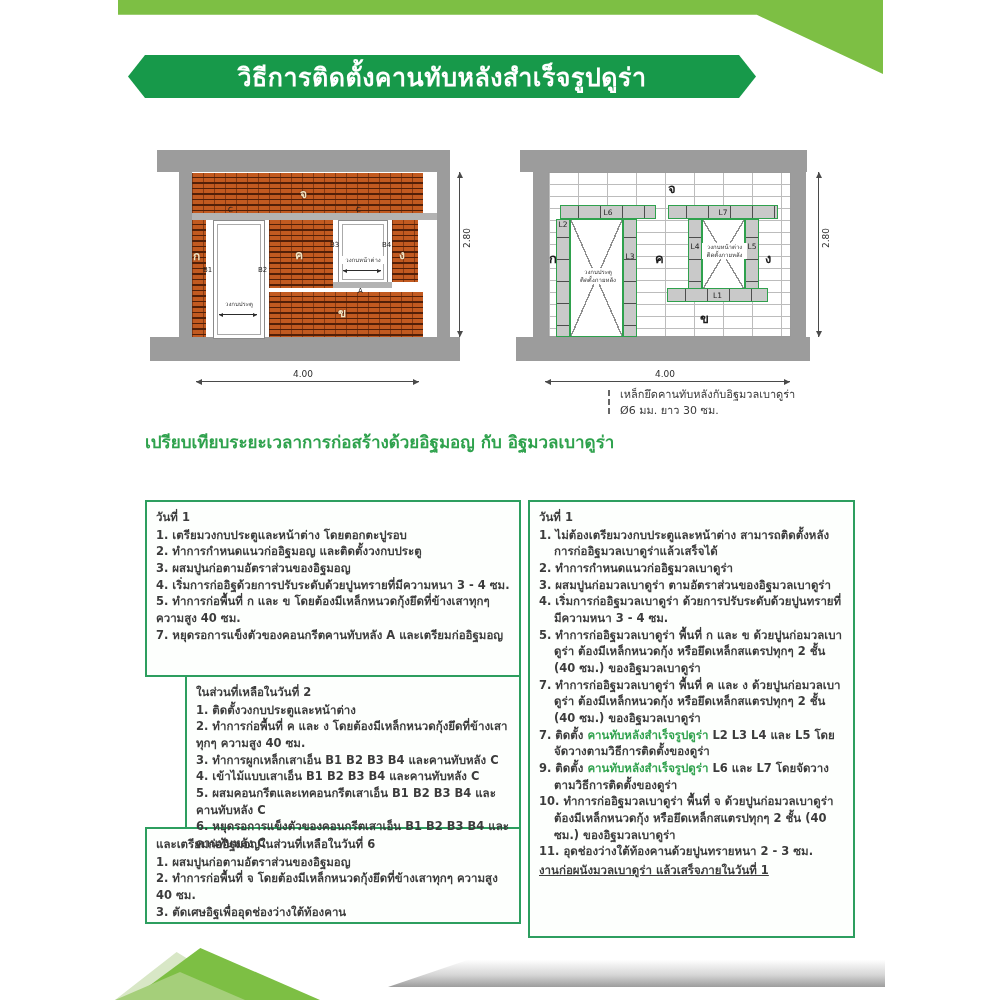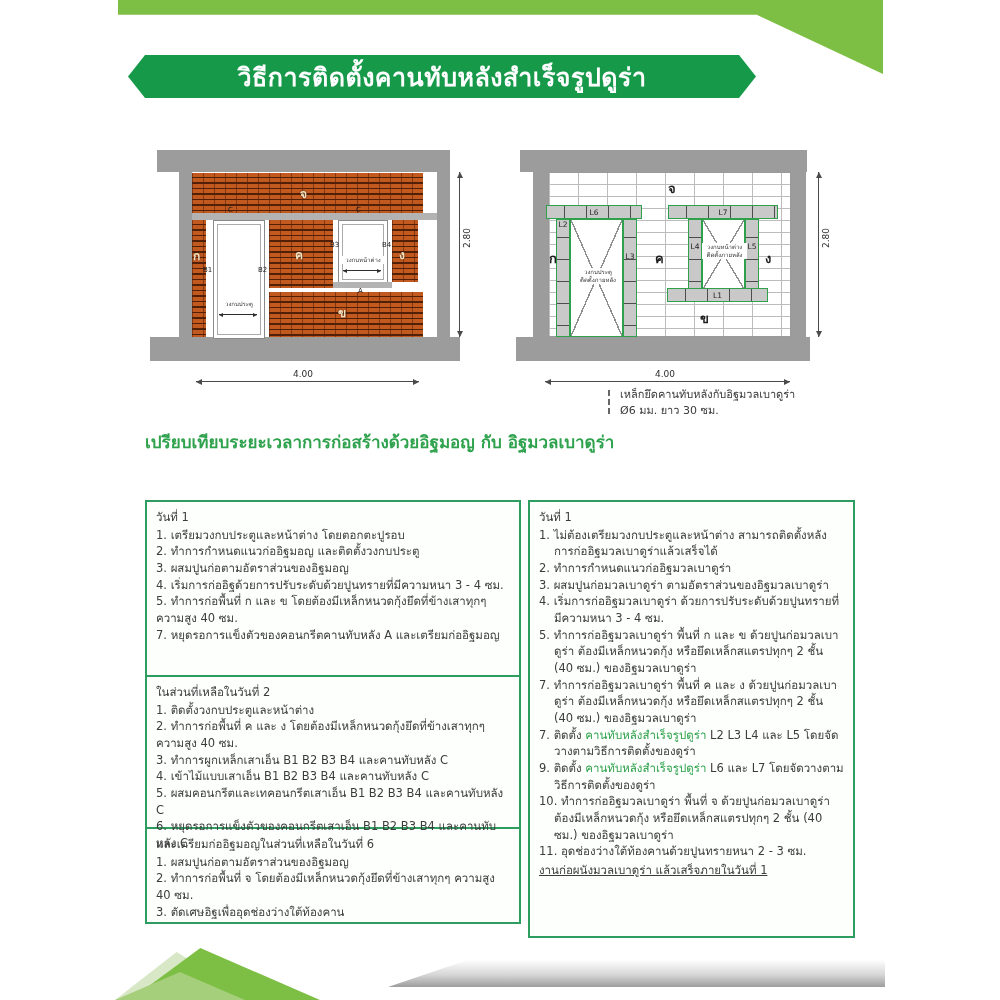--- a/index.html
+++ b/index.html
@@ -74,21 +74,21 @@
   .compare-heading{left:145px;top:428px;font-size:17px;font-weight:bold;color:#2fa24d;}
 
   
   .tbl-header{left:145px;top:462px;width:710px;display:flex;gap:7px;}
   .tbl-header .hcell{height:35px;background:#17994a;color:#fff;font-weight:bold;font-size:16px;
       display:flex;align-items:center;padding-left:14px;box-sizing:border-box;}
   .hcell.hc-l{width:376px;}
   .hcell.hc-r{width:327px;}
   .col-body{box-sizing:border-box;}
   .sect{box-sizing:border-box;border:2px solid #2d9e5f;background:#fdfffd;
-      padding:7px 9px 4px 9px;font-size:11.5px;line-height:1.45;color:#3c3c3c;}
+      padding:7px 9px 4px 9px;font-size:11.5px;line-height:1.45;color:#3c3c3c;font-weight:bold;}
   .sect + .sect{margin-top:-2px;}
   .sect .sec-title{margin-bottom:1px;}
   .rc .itm{padding-left:15px;text-indent:-15px;}
   .hl{color:#2fa24d;}
   .foot-note{text-decoration:underline;margin-top:2px;}
 </style>
 </head>
 <body>
 
 <div class="page">
@@ -139,21 +139,21 @@
     <div class="abs dim-lbl" style="left:293px;top:369px;">4.00</div>
   </div>
 
   <div>
     <div class="abs gray" style="left:520px;top:150px;width:287px;height:22px;"></div>
     <div class="abs gray" style="left:516px;top:337px;width:294px;height:24px;"></div>
     <div class="abs gray" style="left:533px;top:172px;width:15px;height:165px;"></div>
     <div class="abs gray" style="left:791px;top:172px;width:15px;height:165px;"></div>
     <div class="abs blocks" style="left:548px;top:172px;width:243px;height:165px;box-sizing:border-box;"></div>
 
-    <div class="abs lintel lintel-h" style="left:546px;top:205px;width:96px;height:14px;box-sizing:border-box;align-items:center;">
+    <div class="abs lintel lintel-h" style="left:560px;top:205px;width:96px;height:14px;box-sizing:border-box;align-items:center;">
         <span>L6</span>
       </div>
     <div class="abs lintel lintel-h" style="left:668px;top:205px;width:110px;height:14px;box-sizing:border-box;">
         <span>L7</span>
       </div>
 
     <div class="abs lintel lintel-v" style="left:556px;top:219px;width:14px;height:118px;box-sizing:border-box;align-items:flex-start;">
         <span>L2</span>
       </div>
     <div class="abs xcross" style="left:570px;top:219px;width:53px;height:118px;box-sizing:border-box;"></div>
@@ -204,21 +204,21 @@
   <div class="abs col-body lc" id="left-body" style="left:145px;top:500px;width:376px;">
       <div class="sect" style="height: 177px;">
         <div class="sec-title">วันที่ 1</div>
         <div class="itm">1. เตรียมวงกบประตูและหน้าต่าง โดยตอกตะปูรอบ</div>
         <div class="itm">2. ทำการกำหนดแนวก่ออิฐมอญ และติดตั้งวงกบประตู</div>
         <div class="itm">3. ผสมปูนก่อตามอัตราส่วนของอิฐมอญ</div>
         <div class="itm">4. เริ่มการก่ออิฐด้วยการปรับระดับด้วยปูนทรายที่มีความหนา 3 - 4 ซม.</div>
         <div class="itm">5. ทำการก่อพื้นที่ ก และ ข โดยต้องมีเหล็กหนวดกุ้งยึดที่ข้างเสาทุกๆ ความสูง 40 ซม.</div>
         <div class="itm">7. หยุดรอการแข็งตัวของคอนกรีตคานทับหลัง A และเตรียมก่ออิฐมอญ</div>
       </div>
-      <div class="sect" style="height: 154px;">
+      <div class="sect" style="height: 154px; margin-left: 40px;">
         <div class="sec-title">ในส่วนที่เหลือในวันที่ 2</div>
         <div class="itm">1. ติดตั้งวงกบประตูและหน้าต่าง</div>
         <div class="itm">2. ทำการก่อพื้นที่ ค และ ง โดยต้องมีเหล็กหนวดกุ้งยึดที่ข้างเสาทุกๆ ความสูง 40 ซม.</div>
         <div class="itm">3. ทำการผูกเหล็กเสาเอ็น B1 B2 B3 B4 และคานทับหลัง C</div>
         <div class="itm">4. เข้าไม้แบบเสาเอ็น B1 B2 B3 B4 และคานทับหลัง C</div>
         <div class="itm">5. ผสมคอนกรีตและเทคอนกรีตเสาเอ็น B1 B2 B3 B4 และคานทับหลัง C</div>
         <div class="itm">6. หยุดรอการแข็งตัวของคอนกรีตเสาเอ็น B1 B2 B3 B4 และคานทับหลัง C</div>
       </div>
       <div class="sect" style="height: 97px;">
         <div class="sec-title">และเตรียมก่ออิฐมอญในส่วนที่เหลือในวันที่ 6</div>

